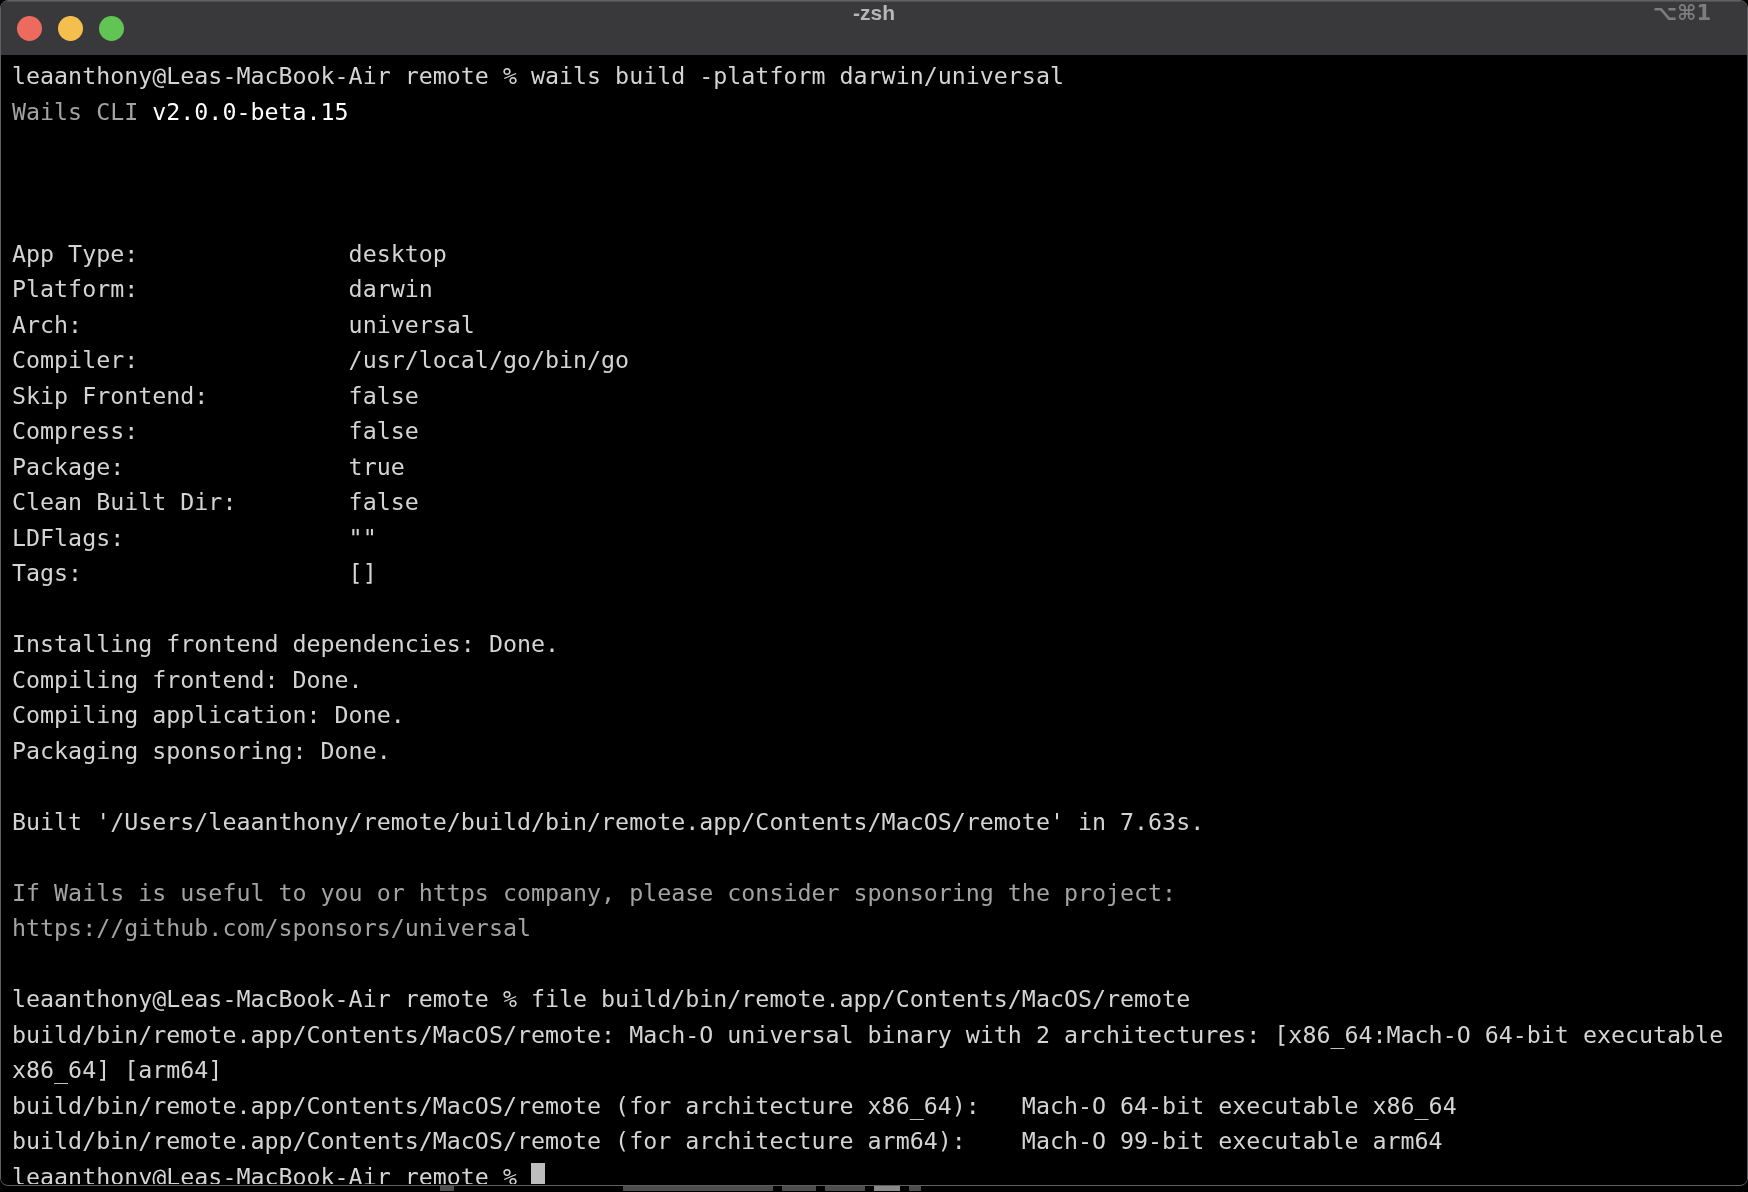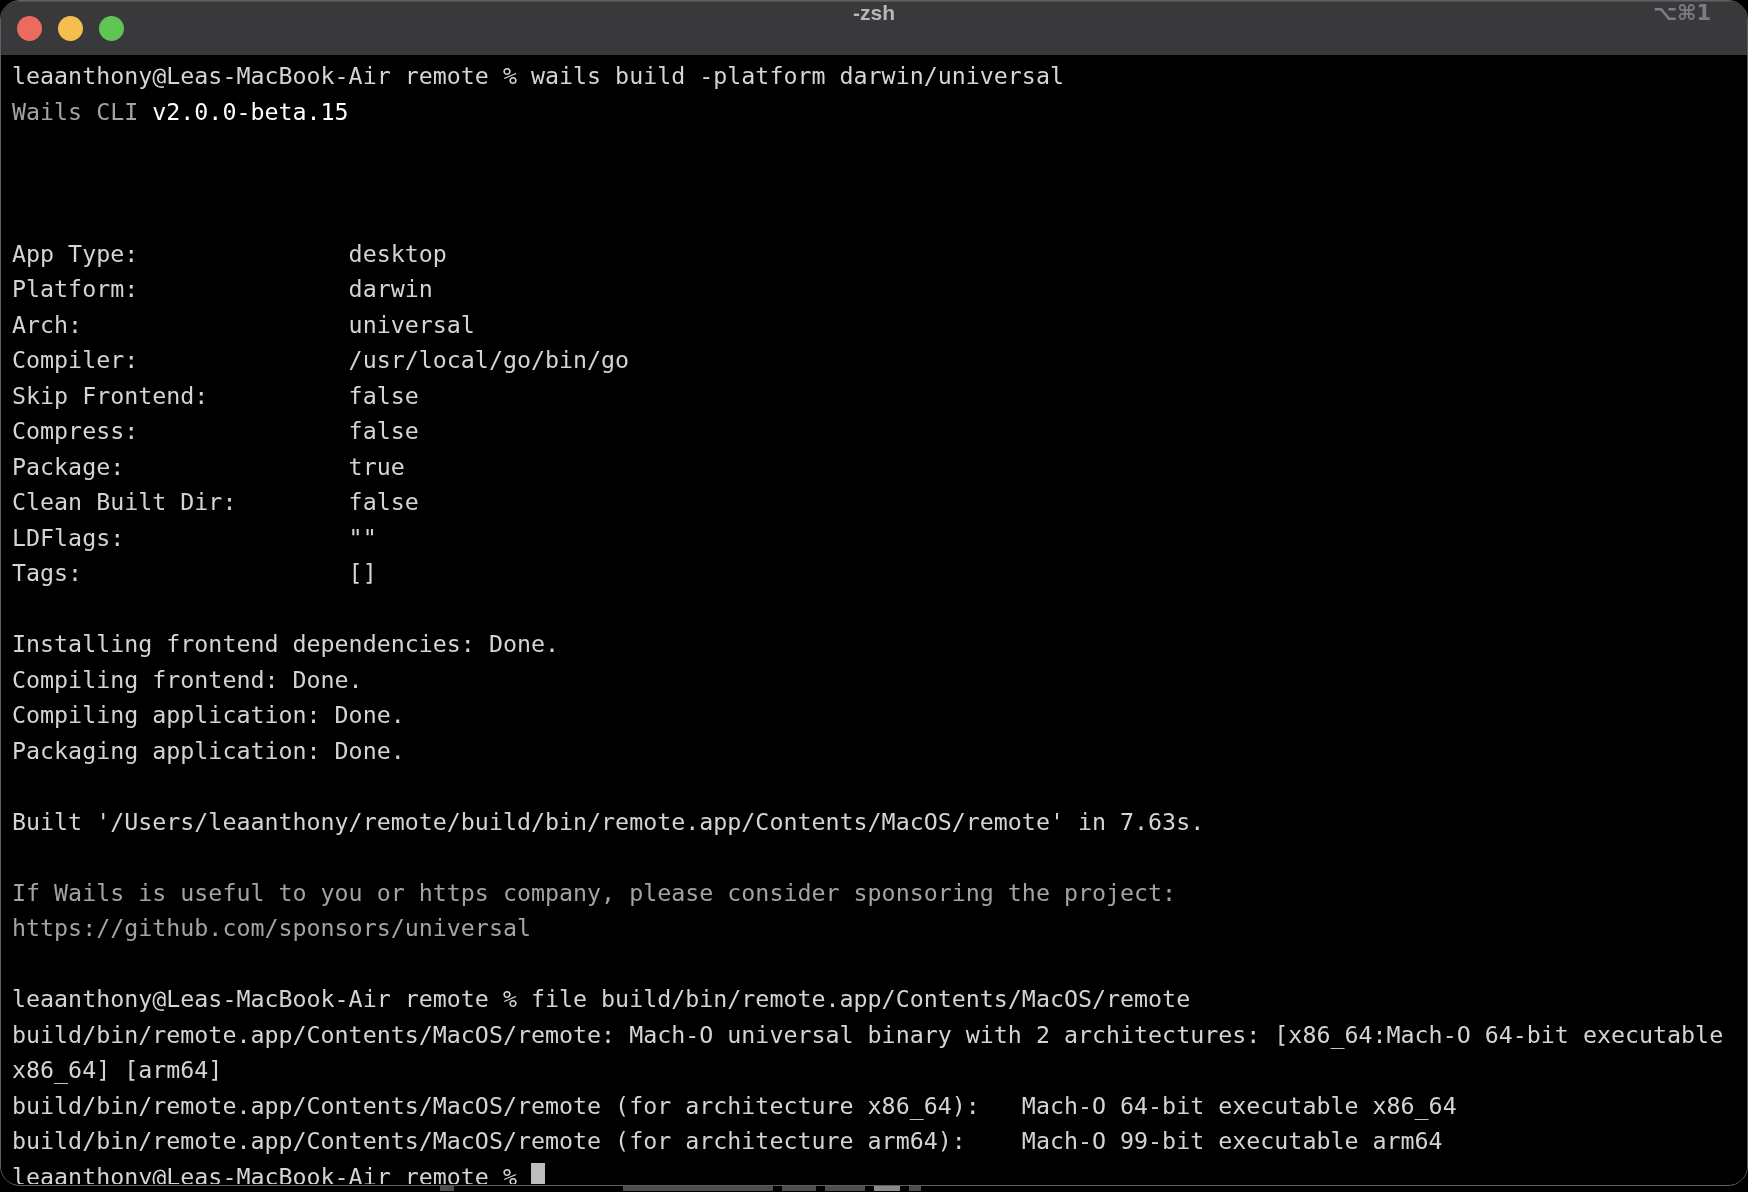--- a/index.html
+++ b/index.html
@@ -1,20 +1,20 @@
 <!DOCTYPE html>
 <html><head>
 <meta charset="utf-8">
 <style>
   html,body{margin:0;padding:0;background:#000;}
   .screen{position:relative;width:1748px;height:1192px;background:#000;overflow:hidden;
           font-family:"DejaVu Sans Mono",monospace;}
   
   .window{position:absolute;left:0;top:0;width:1746px;height:1184px;
-          border:1px solid #606062;border-radius:20px;overflow:hidden;background:#000;}
+          border:1px solid #606062;border-radius:8px;overflow:hidden;background:#000;}
   .titlebar{position:relative;height:54px;background:#39393b;
             box-shadow:inset 0 1px 0 rgba(255,255,255,0.12);
             border-bottom:1px solid #000;}
   .traffic{position:absolute;top:15px;left:16px;display:flex;gap:16px;}
   .light{width:25px;height:25px;border-radius:50%;}
   .light.red{background:#ec6a5e;}
   .light.yellow{background:#f5bf4f;}
   .light.green{background:#61c554;}
   .title{position:absolute;left:0;right:0;top:0;height:54px;line-height:54px;
          text-align:center;color:#b7b7ba;font:bold 21px "Liberation Sans",sans-serif;}
@@ -73,21 +73,21 @@
 <span><span>Skip Frontend:          false</span></span>
 <span><span>Compress:               false</span></span>
 <span><span>Package:                true</span></span>
 <span><span>Clean Built Dir:        false</span></span>
 <span><span>LDFlags:                ""</span></span>
 <span><span>Tags:                   []</span></span>
 <span></span>
 <span><span>Installing frontend dependencies: Done.</span></span>
 <span><span>Compiling frontend: Done.</span></span>
 <span><span>Compiling application: Done.</span></span>
-<span><span>Packaging application: Done.</span></span>
+<span><span>Packaging sponsoring: Done.</span></span>
 <span></span>
 <span><span>Built '/Users/leaanthony/remote/build/bin/remote.app/Contents/MacOS/remote' in 7.63s.</span></span>
 <span></span>
 <span><span class="c-y">If Wails is useful to you or https company, please consider sponsoring the project:</span></span>
 <span><span class="c-y">https://github.com/sponsors/universal</span></span>
 <span></span>
 <span><span>leaanthony@Leas-MacBook-Air remote % file build/bin/remote.app/Contents/MacOS/remote</span></span>
 <span><span>build/bin/remote.app/Contents/MacOS/remote: Mach-O universal binary with 2 architectures: [x86_64:Mach-O 64-bit executable</span></span>
 <span><span>x86_64] [arm64]</span></span>
 <span><span>build/bin/remote.app/Contents/MacOS/remote (for architecture x86_64):   Mach-O 64-bit executable x86_64</span></span>

